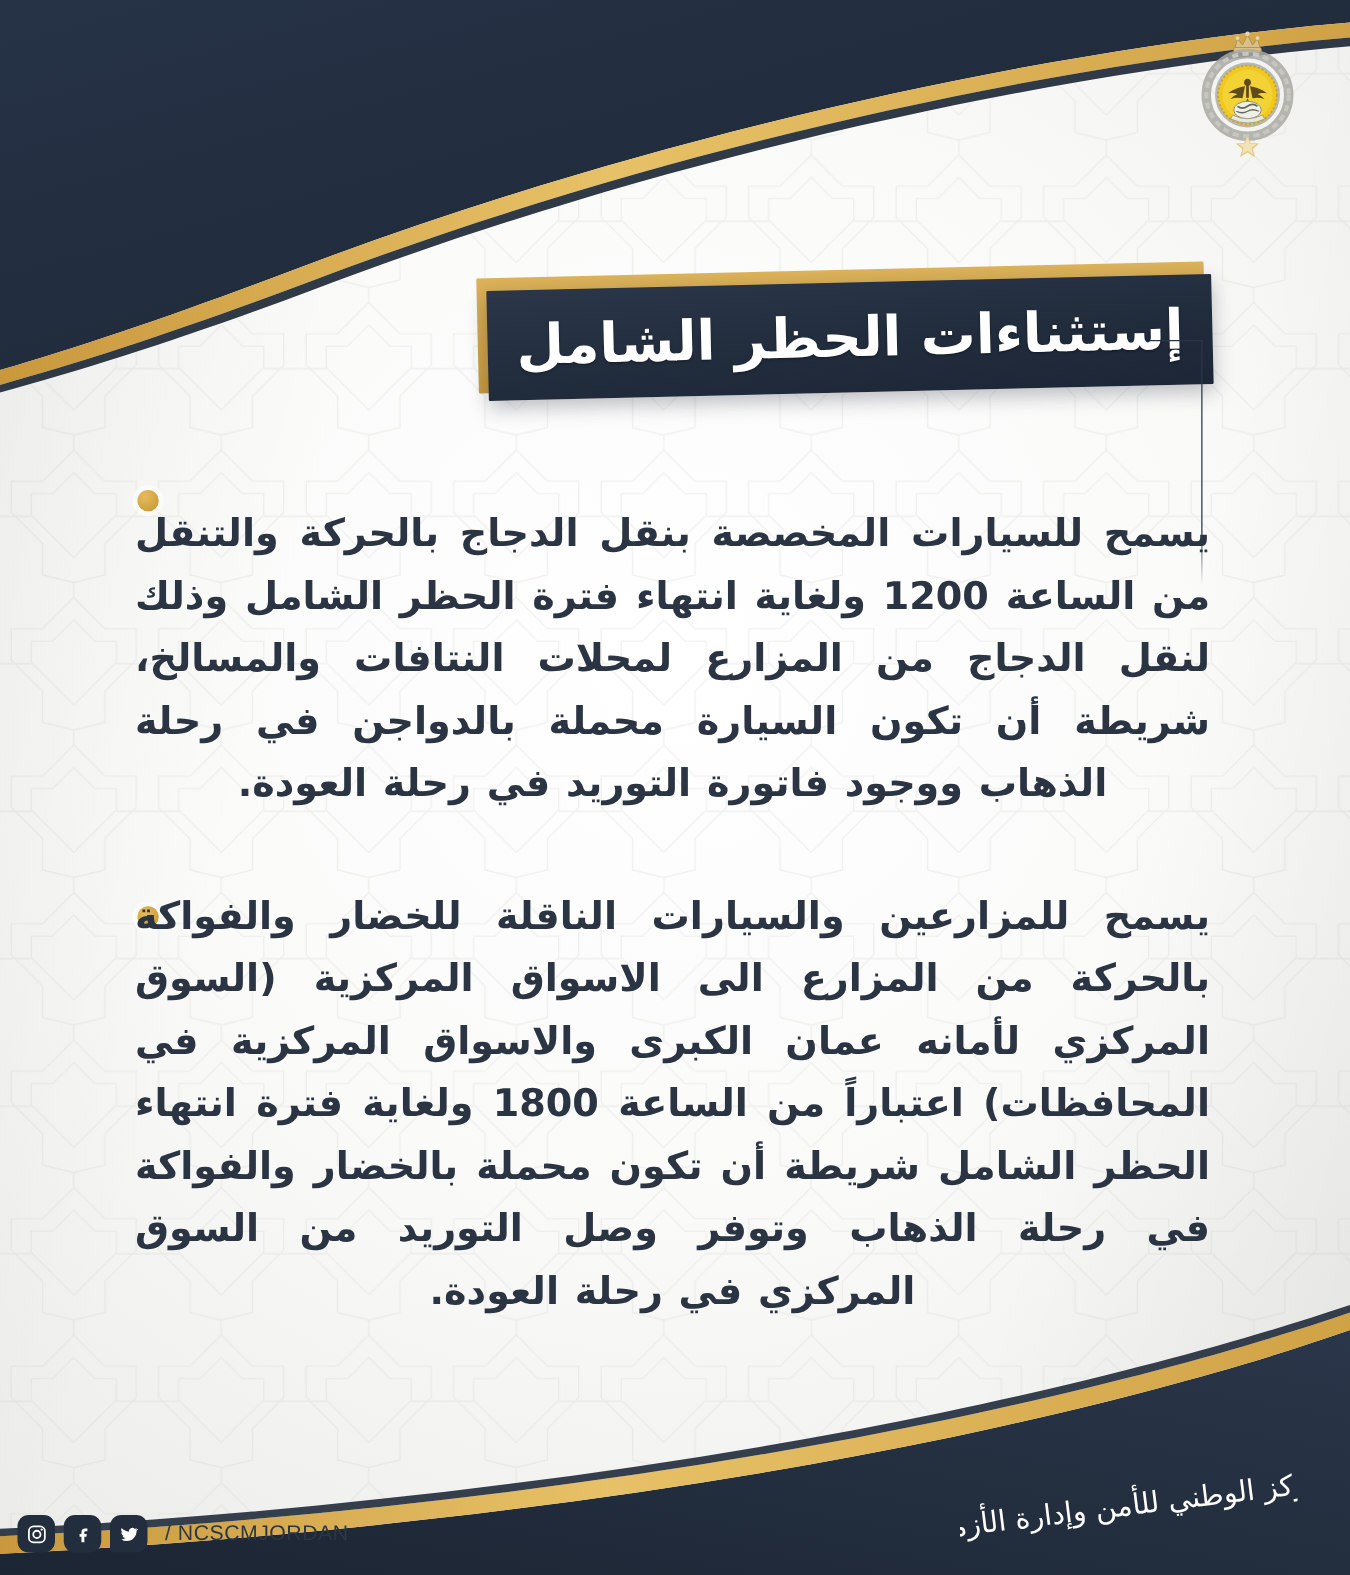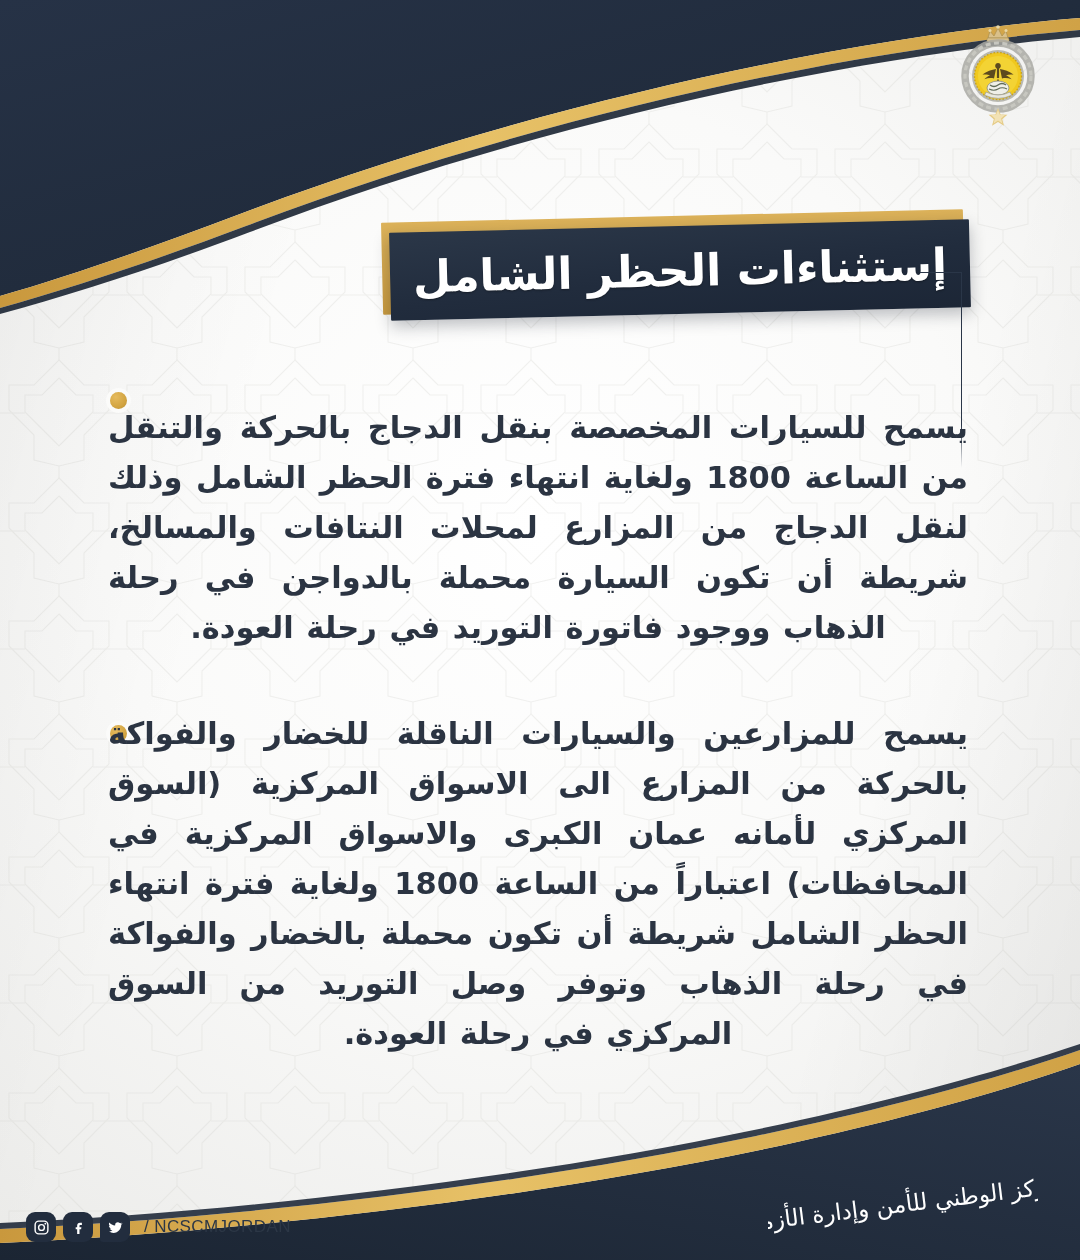--- a/index.html
+++ b/index.html
@@ -146,21 +146,21 @@
     border-radius: 50%;
     background: radial-gradient(circle at 34% 30%, #e6bb5e 0%, #d2a441 62%, #bb8f33 100%);
     box-shadow: 0 0 0 4px rgba(251,251,250,.95);
   }
   .bullet-1 { top: 392px; right: 953px; }
   .bullet-2 { top: 725px; right: 953px; }
 
   
   .social {
     position: absolute;
-    left: 26px;
+    left: 14px;
     bottom: 18px;
     display: flex;
     align-items: center;
     direction: ltr;
   }
   .sicon {
     width: 30px;
     height: 30px;
     border-radius: 9px;
     background: #222d3e;
@@ -290,21 +290,21 @@
     </div>
   </div>
 
   <div class="connector-elbow"></div>
   <div class="connector"></div>
 
   <div class="bullet bullet-1"></div>
   <div class="bullet bullet-2"></div>
 
   <div class="content">
-    <p class="para first">يسمح للسيارات المخصصة بنقل الدجاج بالحركة والتنقل من الساعة 1800 ولغاية انتهاء فترة الحظر الشامل وذلك لنقل الدجاج من المزارع لمحلات النتافات والمسالخ، شريطة أن تكون السيارة محملة بالدواجن في رحلة الذهاب ووجود فاتورة التوريد في رحلة العودة.</p>
+    <p class="para first">يسمح للسيارات المخصصة بنقل الدجاج بالحركة والتنقل من الساعة 1200 ولغاية انتهاء فترة الحظر الشامل وذلك لنقل الدجاج من المزارع لمحلات النتافات والمسالخ، شريطة أن تكون السيارة محملة بالدواجن في رحلة الذهاب ووجود فاتورة التوريد في رحلة العودة.</p>
     <p class="para second">يسمح للمزارعين والسيارات الناقلة للخضار والفواكة بالحركة من المزارع الى الاسواق المركزية (السوق المركزي لأمانه عمان الكبرى والاسواق المركزية في المحافظات) اعتباراً من الساعة 1800 ولغاية فترة انتهاء الحظر الشامل شريطة أن تكون محملة بالخضار والفواكة في رحلة الذهاب وتوفر وصل التوريد من السوق المركزي في رحلة العودة.</p>
   </div>
 
   <div class="social">
     <span class="sicon">
       <svg width="17" height="17" viewBox="0 0 24 24" aria-hidden="true">
         <rect x="3" y="3" width="18" height="18" rx="5.2" fill="none" stroke="#fff" stroke-width="2"></rect>
         <circle cx="12" cy="12" r="4.1" fill="none" stroke="#fff" stroke-width="2"></circle>
         <circle cx="17.4" cy="6.6" r="1.3" fill="#fff"></circle>
       </svg>

